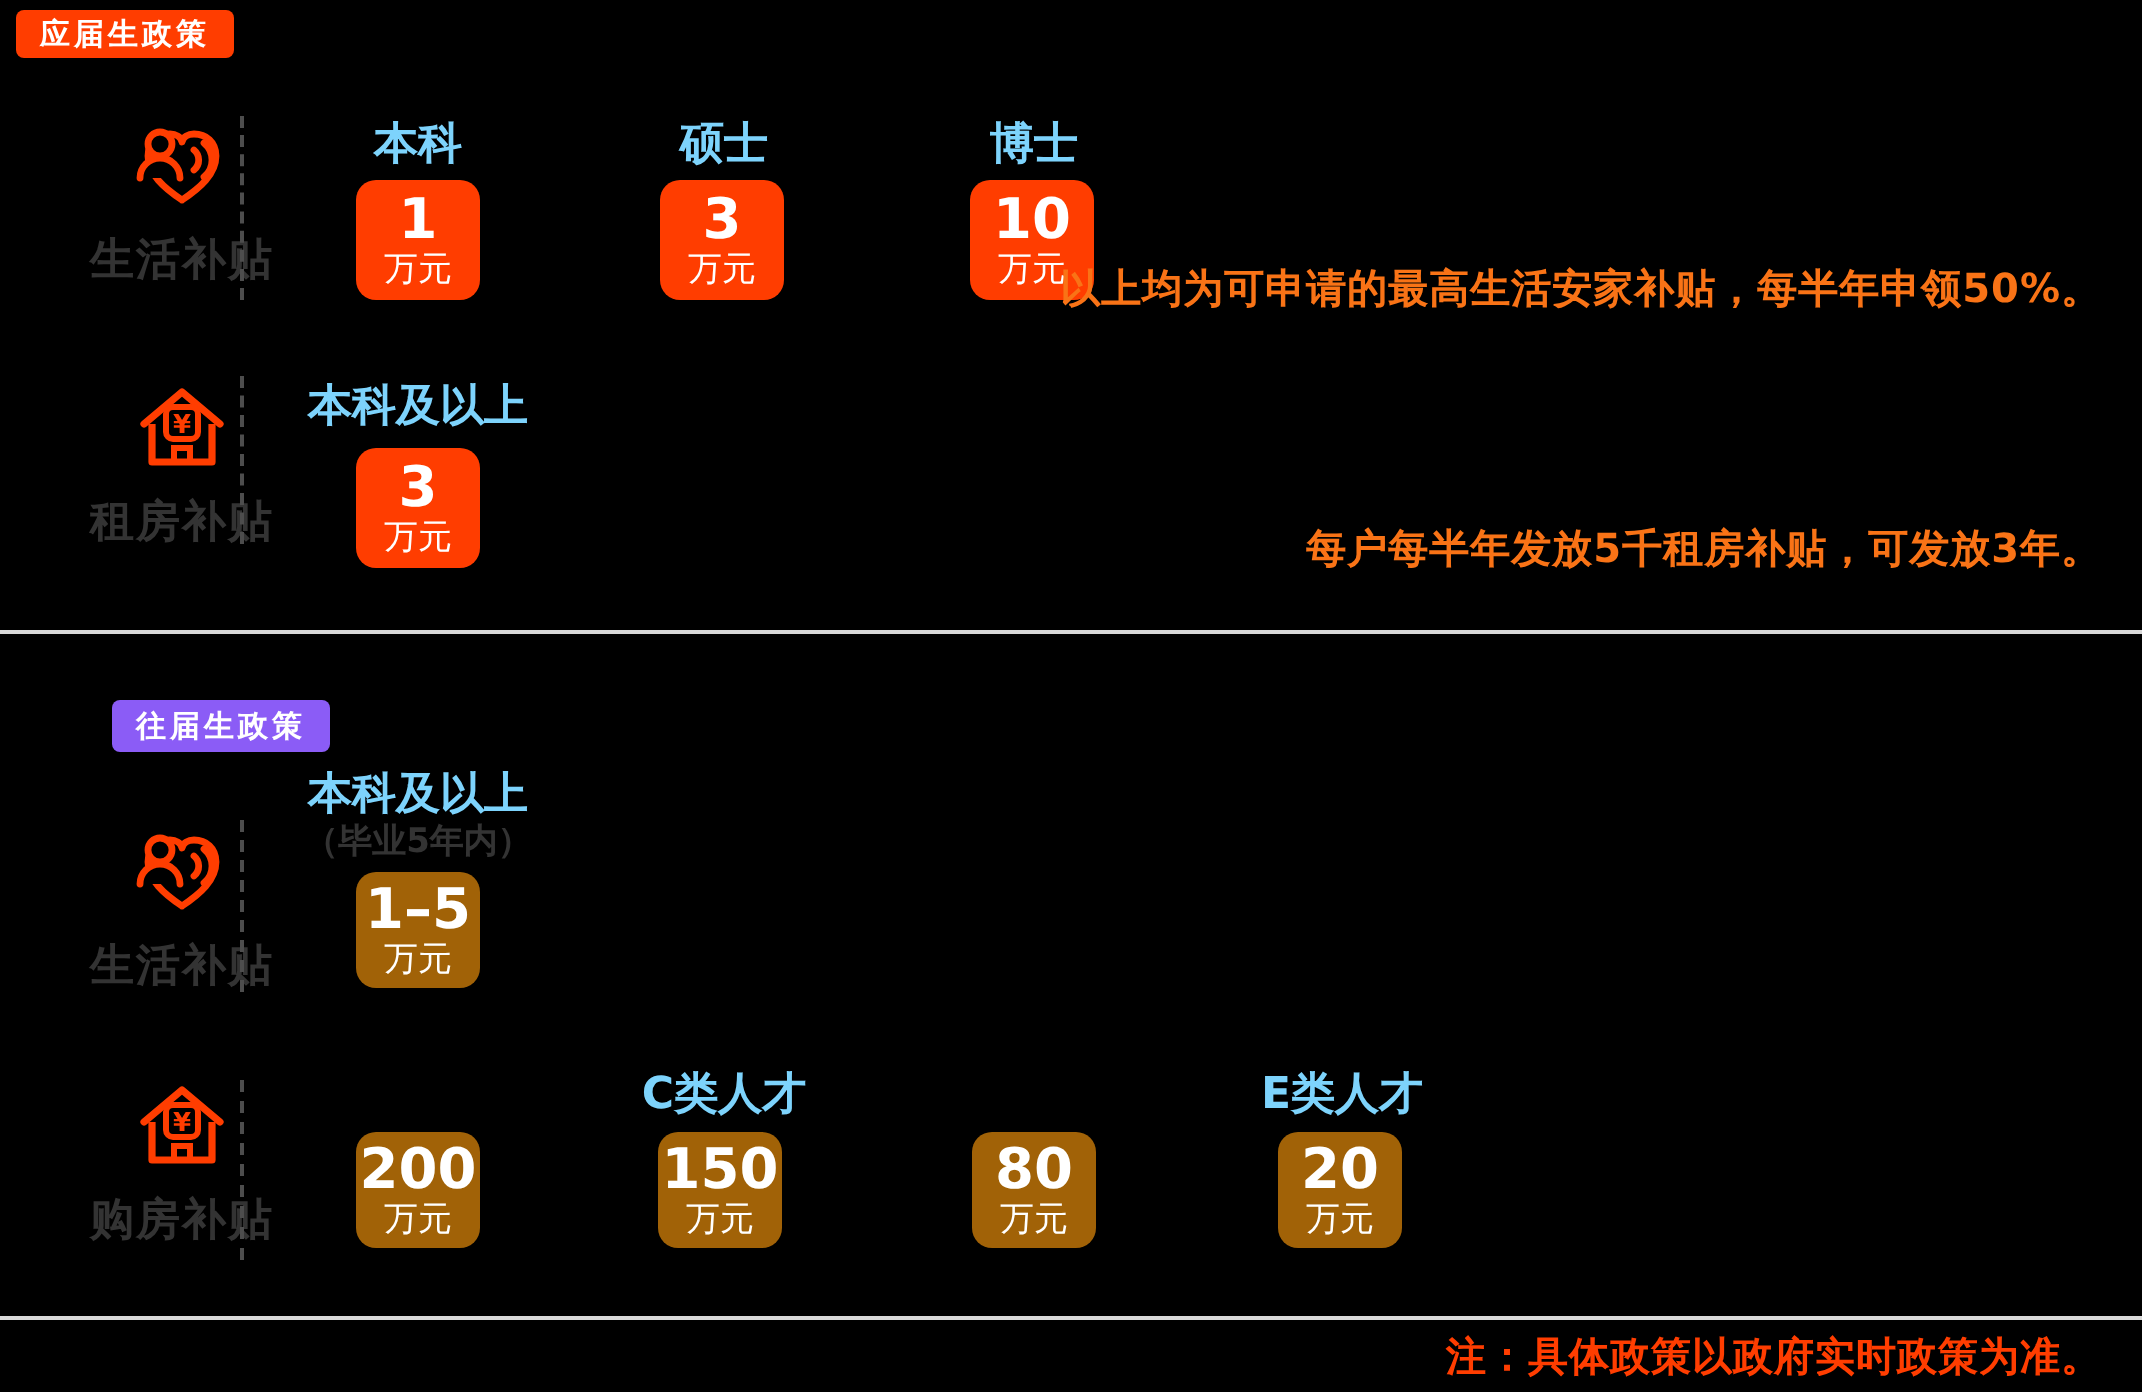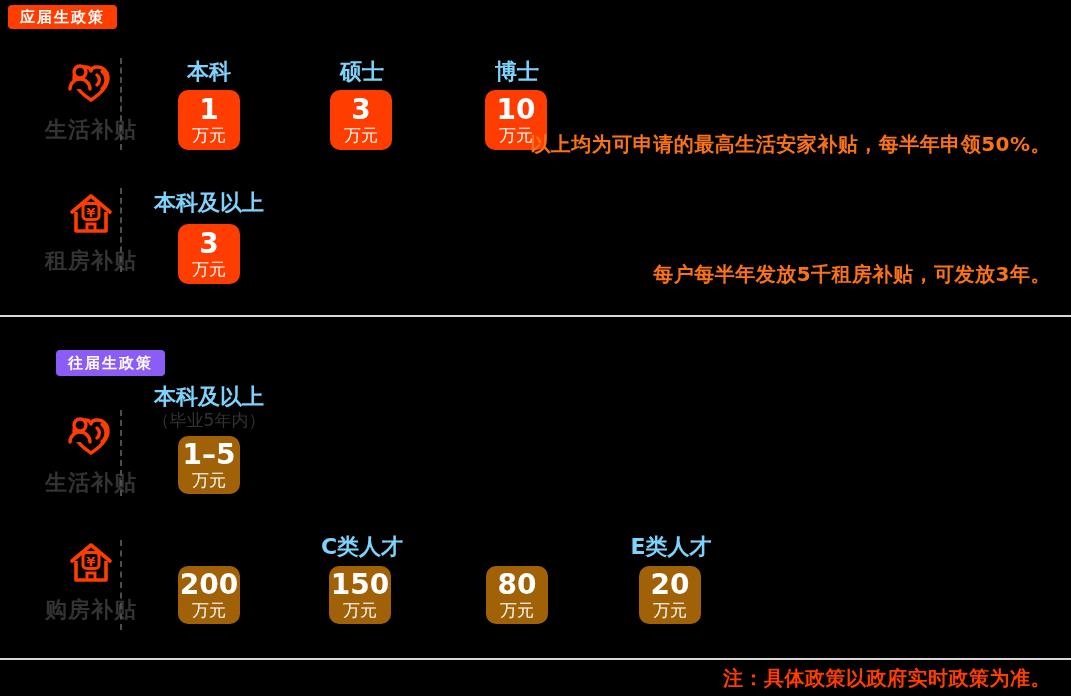--- a/index.html
+++ b/index.html
@@ -11,21 +11,21 @@
     position:absolute;display:flex;align-items:center;justify-content:center;
     color:#fff;font-size:15px;letter-spacing:2px;border-radius:4px;font-weight:700;
   }
   .pill-fresh{left:8px;top:5px;width:109px;height:24px;background:#FF3D00;}
   .pill-prev{left:8px;top:350px;width:109px;height:26px;background:#8b5cf6;margin-left:48px;}
   .iconblock{position:absolute;left:0;width:92px;text-align:center;padding-left:45px;}
   .iconblock svg{display:block;margin:0 auto;}
   .rowlabel{font-size:22px;font-weight:600;color:#333333;letter-spacing:1px;margin-top:9px;white-space:nowrap;}
   .vdash{position:absolute;left:120px;width:0;border-left:2px dashed #4d4d4d;}
   .colhead{position:absolute;width:160px;text-align:center;font-size:22px;font-weight:600;color:#7dd3fc;white-space:nowrap;}
-  .subhead{position:absolute;width:160px;text-align:center;font-size:17px;font-weight:400;color:#333333;white-space:nowrap;}
+  .subhead{position:absolute;width:160px;text-align:center;font-size:17px;font-weight:700;color:#333333;white-space:nowrap;}
   .vbadge{
     position:absolute;width:62px;height:60px;border-radius:10px;color:#ffffff;
     display:flex;flex-direction:column;align-items:center;justify-content:center;line-height:1.05;
   }
   .theme1{background:#FF3D00;}
   .theme2{background:#a16207;}
   .vbadge .val{font-size:28px;font-weight:700;}
   .vbadge .unit{font-size:17px;margin-top:2px;}
   .annotation{position:absolute;right:20px;font-size:20px;font-weight:700;color:#f97316;white-space:nowrap;letter-spacing:0.5px;text-align:center;}
   .hline{position:absolute;left:0;width:1071px;height:2px;background:#d9d9d9;}

